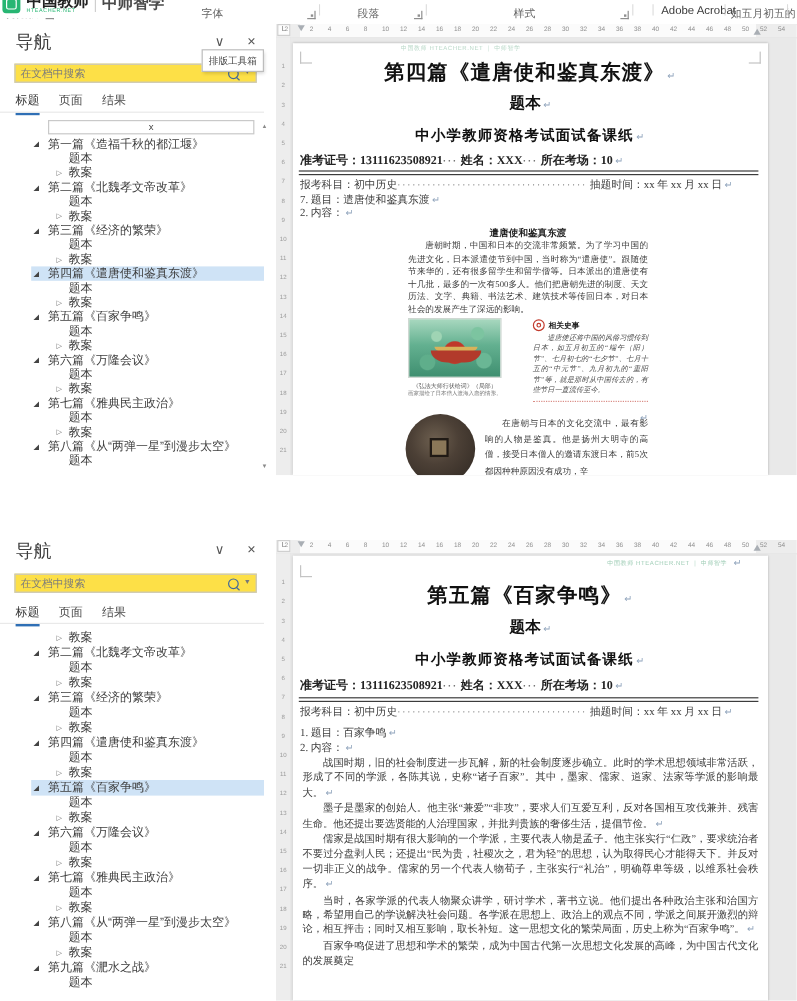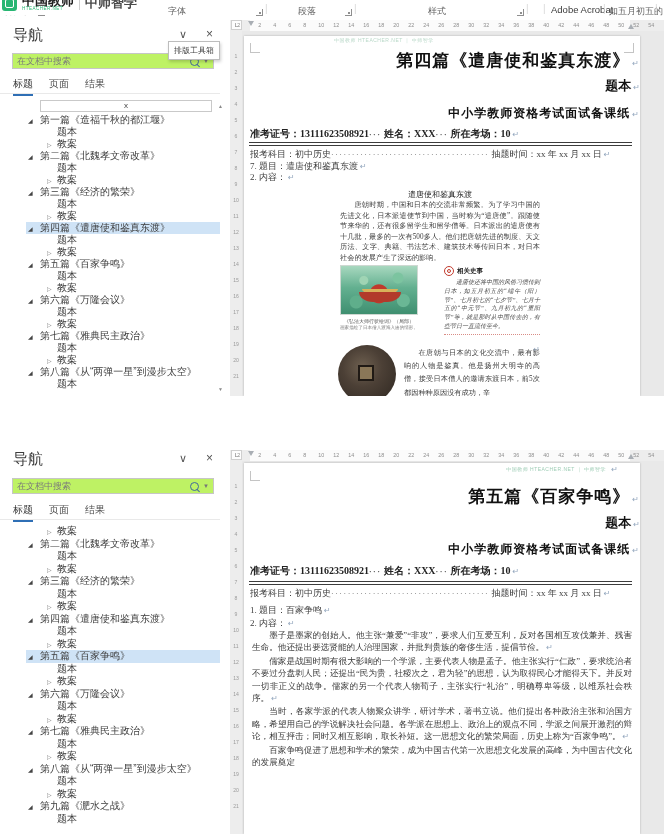--- a/index.html
+++ b/index.html
@@ -35,21 +35,21 @@
   .vruler{position:absolute;left:230px;width:12px;background:#ededed;border-right:1px solid #e0e0e0;}
   .vnum{position:absolute;left:0;width:12px;text-align:center;font-size:6px;color:#9a9a9a;transform:scale(.85);}
 
   
   .navpane{position:absolute;left:0;top:0;bottom:0;width:230px;background:#fff;}
   .nav-title{position:absolute;left:13px;font-size:15px;color:#3d3d3d;}
   .nav-btn{position:absolute;font-size:11px;color:#555;cursor:default;}
   .tooltip{position:absolute;left:168px;top:40px;background:#fff;border:1px solid #bdbdbd;box-shadow:1px 2px 3px rgba(0,0,0,.18);
            font-size:8px;color:#444;padding:3px 5px;white-space:nowrap;z-index:9;}
   .nav-search{position:absolute;left:12px;width:202px;height:16px;border:1px solid #c6c6c6;box-sizing:border-box;
-              display:flex;align-items:center;padding:0 4px;font-size:9px;color:#7b7b7b;background:#bef264;}
+              display:flex;align-items:center;padding:0 4px;font-size:9px;color:#7b7b7b;background:#fde047;}
   .nav-search .ph{flex:1;}
   .mag{width:7px;height:7px;border:1.4px solid #41699c;border-radius:50%;position:relative;flex:none;margin-right:4px;}
   .mag::after{content:"";position:absolute;width:4px;height:1.4px;background:#41699c;transform:rotate(43deg);left:5px;top:7px;}
   .schev{font-size:6px;color:#777;flex:none;}
   .nav-tabs{position:absolute;left:13px;display:flex;gap:16px;font-size:10px;color:#4d4d4d;}
   .nav-tab{padding-bottom:3px;}
   .nav-tab.active{color:#333;border-bottom:2px solid #2f6fb5;}
   .nav-div{position:absolute;left:0;right:10px;border-top:1px solid #e9e9e9;}
   .xrow{position:absolute;left:40px;width:172px;height:12px;border:1px solid #c9c9c9;box-sizing:border-box;
         font-size:8px;color:#444;text-align:center;line-height:10px;background:#fff;}
@@ -64,34 +64,34 @@
   .lv-c .tlabel{left:40px;}
   .lv-t .tlabel{left:57px;}
   .lv-j .tlabel{left:57px;}
 
   
   .gutter{position:absolute;left:242px;right:0;bottom:0;background:#e9e9e9;}
   .page{position:absolute;left:244px;width:396px;bottom:0;background:#fff;overflow:hidden;box-shadow:0 0 2px rgba(0,0,0,.25);}
   .crop{position:absolute;width:9px;height:9px;border-left:1px solid #c4c4c4;border-bottom:1px solid #c4c4c4;}
   .crop-r{border-left:none;border-right:1px solid #c4c4c4;}
   .dc{position:absolute;font-family:"Liberation Serif","DejaVu Serif",serif;color:#333;white-space:nowrap;}
-  .ctr{left:0;width:100%;text-align:right;}
+  .ctr{left:0;width:100%;text-align:center;}
   .dtitle{font-size:17px;font-weight:bold;letter-spacing:1px;color:#111;}
   .dsub{font-size:13px;font-weight:bold;color:#111;}
   .dhdr{font-size:12px;font-weight:bold;letter-spacing:1px;color:#111;}
   .dinfo{left:6px;font-size:10px;font-weight:bold;color:#222;}
   .dline{position:absolute;left:5px;right:8px;height:2px;border-top:1px solid #3c3c3c;border-bottom:1px solid #3c3c3c;}
   .dplain{left:6px;font-size:9px;color:#3d3d3d;}
   .leader{letter-spacing:1.5px;color:#666;font-size:8px;}
   .eol{font-family:"DejaVu Sans",sans-serif;color:#92a6bd;font-size:8px;margin-left:2px;font-weight:normal;}
   .wmark{position:absolute;font-size:5px;color:#b9d8c8;letter-spacing:.5px;white-space:nowrap;}
 
   
   .artcol{position:absolute;left:96px;width:200px;font-family:"Liberation Serif","DejaVu Serif",serif;}
-  .art-h{position:absolute;left:0;width:100%;text-align:center;font-size:8px;font-weight:normal;color:#222;}
+  .art-h{position:absolute;left:0;width:100%;text-align:center;font-size:8px;font-weight:bold;color:#222;}
   .art-p{position:absolute;left:0;width:200px;font-size:7.2px;line-height:10.6px;text-align:justify;text-indent:2em;color:#3c3c3c;}
   .ship{position:absolute;left:0;top:76px;width:78px;height:50px;border:1px solid #cfd8d2;box-sizing:border-box;
         background:
           radial-gradient(circle at 50% 58%, #c0392b 0 9px, transparent 10px),
           radial-gradient(circle at 30% 30%, #9fd4b4 0 4px, transparent 5px),
           radial-gradient(circle at 75% 25%, #7cc4a0 0 5px, transparent 6px),
           radial-gradient(circle at 20% 75%, #5fae8b 0 6px, transparent 7px),
           radial-gradient(circle at 82% 72%, #6ab795 0 6px, transparent 7px),
           linear-gradient(180deg,#a8d8bf 0%,#63b090 45%,#3f8f70 100%);}
   .ship::after{content:"";position:absolute;left:18px;top:26px;width:42px;height:10px;background:#b23a2b;
@@ -548,19 +548,20 @@
       <span>所在考场：10</span><span class="eol">↵</span>
     </div>
     <div class="dline" style="top:118px"></div>
     <div class="dc dplain" style="top:124px">
       <span>报考科目：初中历史</span><span class="leader">······································</span>
       <span>抽题时间：xx 年 xx 月 xx 日</span><span class="eol">↵</span>
     </div>
     <div class="dc dplain" style="top:141px"><span>1. 题目：百家争鸣</span><span class="eol">↵</span></div>
     <div class="dc dplain" style="top:154px"><span>2. 内容：</span><span class="eol">↵</span></div>
     <div class="bodycol" id="bodyB" style="top:166px">
+        <p>战国时期，旧的社会制度进一步瓦解，新的社会制度逐步确立。此时的学术思想领域非常活跃，形成了不同的学派，各陈其说，史称“诸子百家”。其中，墨家、儒家、道家、法家等学派的影响最大。<span class="eol">↵</span></p>
         <p>墨子是墨家的创始人。他主张“兼爱”“非攻”，要求人们互爱互利，反对各国相互攻伐兼并、残害生命。他还提出要选贤能的人治理国家，并批判贵族的奢侈生活，提倡节俭。<span class="eol">↵</span></p>
         <p>儒家是战国时期有很大影响的一个学派，主要代表人物是孟子。他主张实行“仁政”，要求统治者不要过分盘剥人民；还提出“民为贵，社稷次之，君为轻”的思想，认为取得民心才能得天下。并反对一切非正义的战争。儒家的另一个代表人物荀子，主张实行“礼治”，明确尊卑等级，以维系社会秩序。<span class="eol">↵</span></p>
         <p>当时，各家学派的代表人物聚众讲学，研讨学术，著书立说。他们提出各种政治主张和治国方略，希望用自己的学说解决社会问题。各学派在思想上、政治上的观点不同，学派之间展开激烈的辩论，相互抨击；同时又相互影响，取长补短。这一思想文化的繁荣局面，历史上称为“百家争鸣”。<span class="eol">↵</span></p>
         <p>百家争鸣促进了思想和学术的繁荣，成为中国古代第一次思想文化发展的高峰，为中国古代文化的发展奠定</p>
       </div>
   </div>
 </div>
 
 </body></html>

